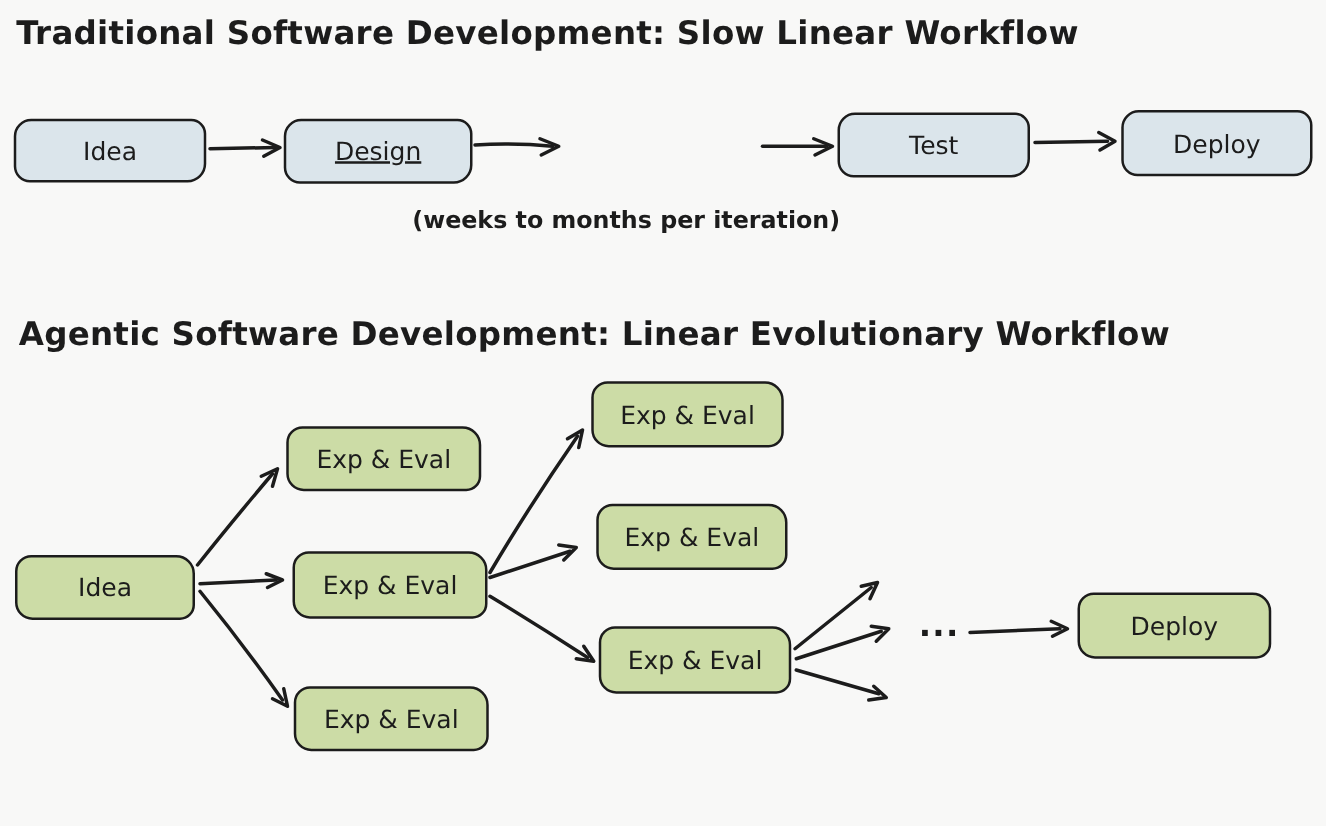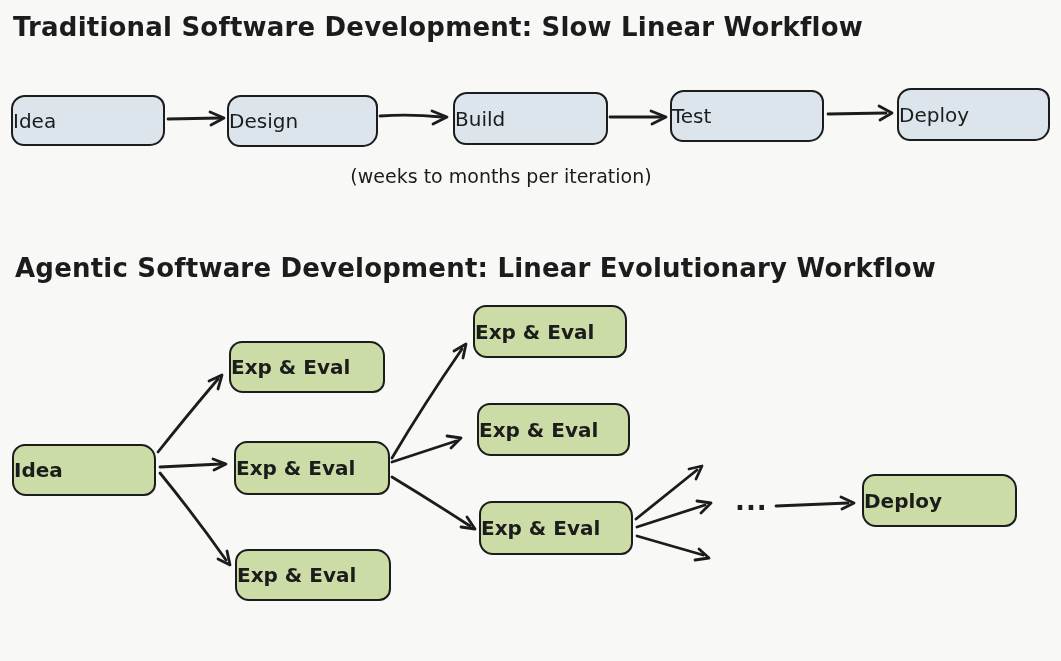--- a/index.html
+++ b/index.html
@@ -30,28 +30,28 @@
     position: absolute;
     font-size: 26px;
     font-weight: 600;
     letter-spacing: 0.2px;
     white-space: nowrap;
   }
   .node {
     position: absolute;
     display: flex;
     align-items: center;
-    justify-content: flex-start;
+    justify-content: center;
     border: 2.6px solid var(--stroke);
     font-size: 20px;
     font-weight: 500;
     white-space: nowrap;
   }
   .node.blue { background: var(--blue-fill); border-radius: 14px 12px 15px 13px; }
-  .node.green { background: var(--green-fill); border-radius: 13px 15px 12px 14px; font-weight: bold; }
+  .node.green { background: var(--green-fill); border-radius: 13px 15px 12px 14px; }
   .caption {
     position: absolute;
     font-size: 19px;
     font-weight: 500;
     text-align: center;
     white-space: nowrap;
   }
   .ellipsis {
     position: absolute;
     font-size: 26px;
@@ -127,34 +127,31 @@
       <path d="M776 506 L848 503"></path>
         <polyline points="841,497 854,503 842,509"></polyline>
     </g>
   </svg>
 
   <div class="section-title" style="left:13px; top:12px;">Traditional Software Development: Slow Linear Workflow</div>
 
   <div class="node blue" style="left:11px; top:95px; width:154px; height:51px;">
     <span>Idea</span>
   </div>
-  <div class="node blue" style="left:227px; top:95px; width:151px; height:52px;">
+  <div class="node blue" style="left:227px; top:95px; width:151px; height:52px;text-decoration:underline;">
     <span>Design</span>
-  </div>
-  <div class="node blue" style="left:453px; top:92px; width:155px; height:53px;">
-    <span>Build</span>
   </div>
   <div class="node blue" style="left:670px; top:90px; width:154px; height:52px;">
     <span>Test</span>
   </div>
   <div class="node blue" style="left:897px; top:88px; width:153px; height:53px;">
     <span>Deploy</span>
   </div>
 
-  <div class="caption" style="left:291px; top:165px; width:420px;">(weeks to months per iteration)</div>
+  <div class="caption" style="left:291px; top:165px; width:420px;font-weight:bold;">(weeks to months per iteration)</div>
 
   <div class="section-title" style="left:15px; top:253px;">Agentic Software Development: Linear Evolutionary Workflow</div>
 
   <div class="node green" style="left:12px; top:444px; width:144px; height:52px;">
     <span>Idea</span>
   </div>
 
   <div class="node green" style="left:229px; top:341px; width:156px; height:52px;">
     <span>Exp &amp; Eval</span>
   </div>

